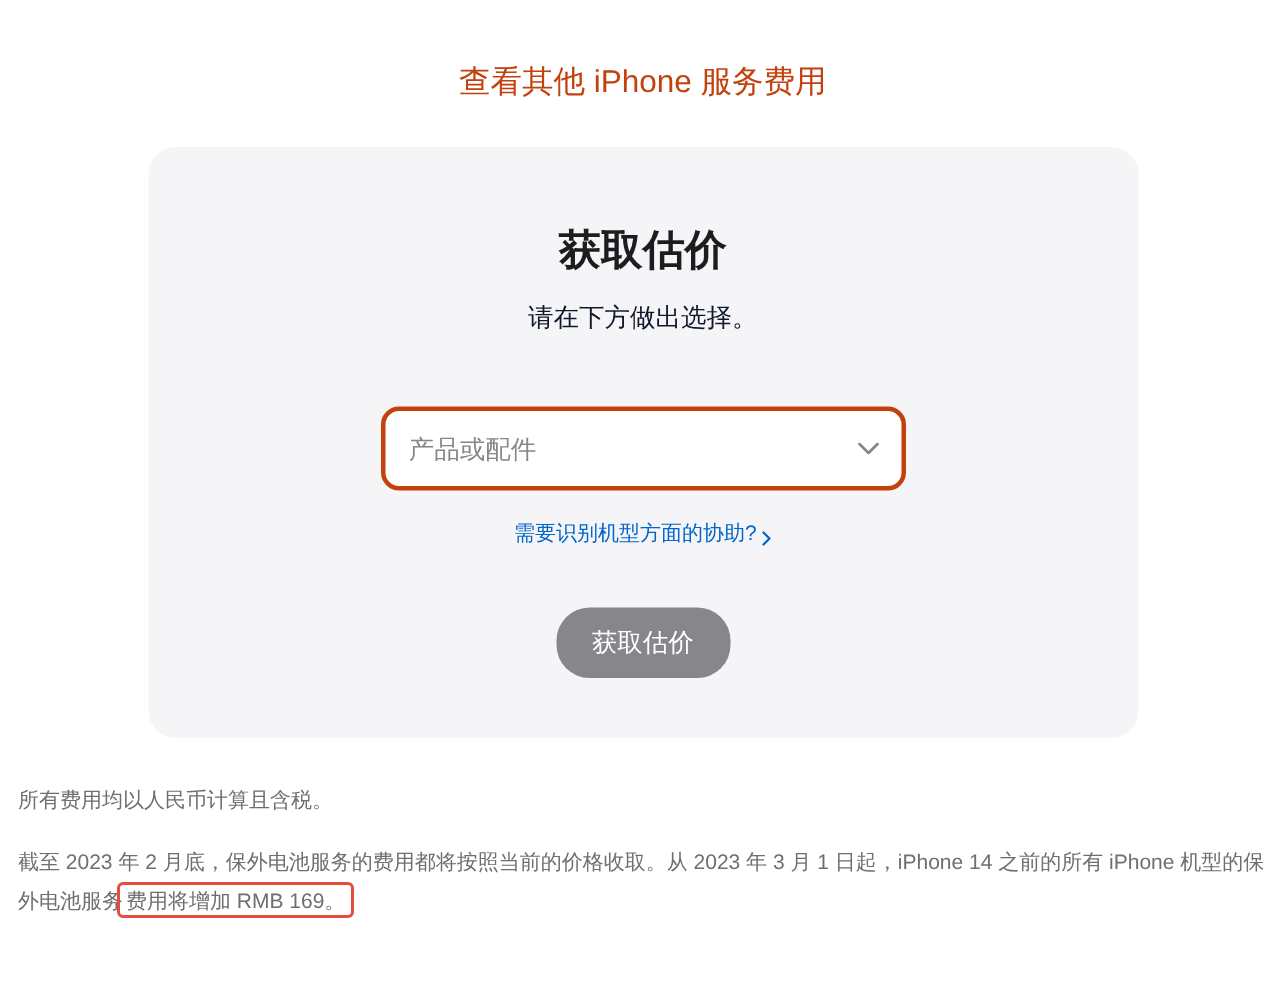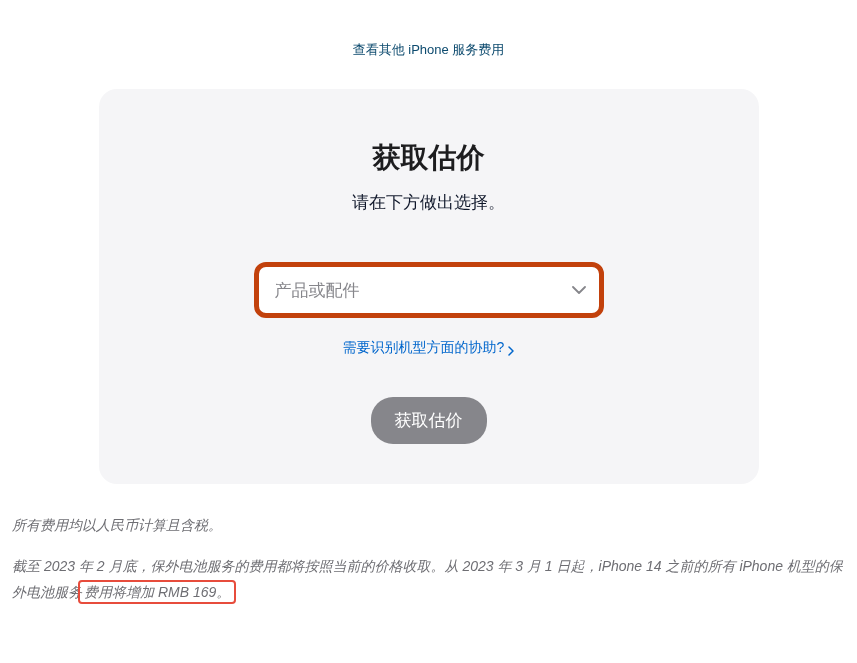--- a/index.html
+++ b/index.html
@@ -15,23 +15,23 @@
       overflow: hidden;
     }
     .page {
       padding: 0;
     }
     .top-link {
       text-align: center;
       padding: 40px 0 30px 0;
     }
     .top-link a {
-      color: #0c4a6e;
+      color: #c2410c;
       text-decoration: none;
-      font-size: 13px;
+      font-size: 21px;
     }
     .card {
       background: #f5f5f7;
       border-radius: 18px;
       width: 660px;
       margin: 0 auto;
       padding: 50px 40px 40px 40px;
       text-align: center;
     }
     .card-title {
@@ -47,21 +47,21 @@
     }
     .select-wrap {
       position: relative;
       width: 350px;
       margin: 0 auto 20px auto;
     }
     .select-field {
       width: 100%;
       height: 56px;
       background: #ffffff;
-      border: 5px solid #c2410c;
+      border: 3px solid #c2410c;
       border-radius: 12px;
       padding: 0 44px 0 16px;
       font-size: 17px;
       color: #86868b;
       text-align: left;
       cursor: pointer;
       appearance: none;
       -webkit-appearance: none;
       display: flex;
       align-items: center;
@@ -103,21 +103,20 @@
       cursor: pointer;
     }
     .disclaimer {
       padding: 28px 12px 0 12px;
       font-size: 14px;
       color: #6e6e73;
       line-height: 1.9;
     }
     .disclaimer p {
       margin-bottom: 14px;
-      font-style: italic;
     }
     .highlight-annot {
       position: relative;
       display: inline;
       border: 2px solid #e74c3c;
       border-radius: 4px;
       padding: 2px 4px;
       margin-left: -4px;
     }
   </style>

